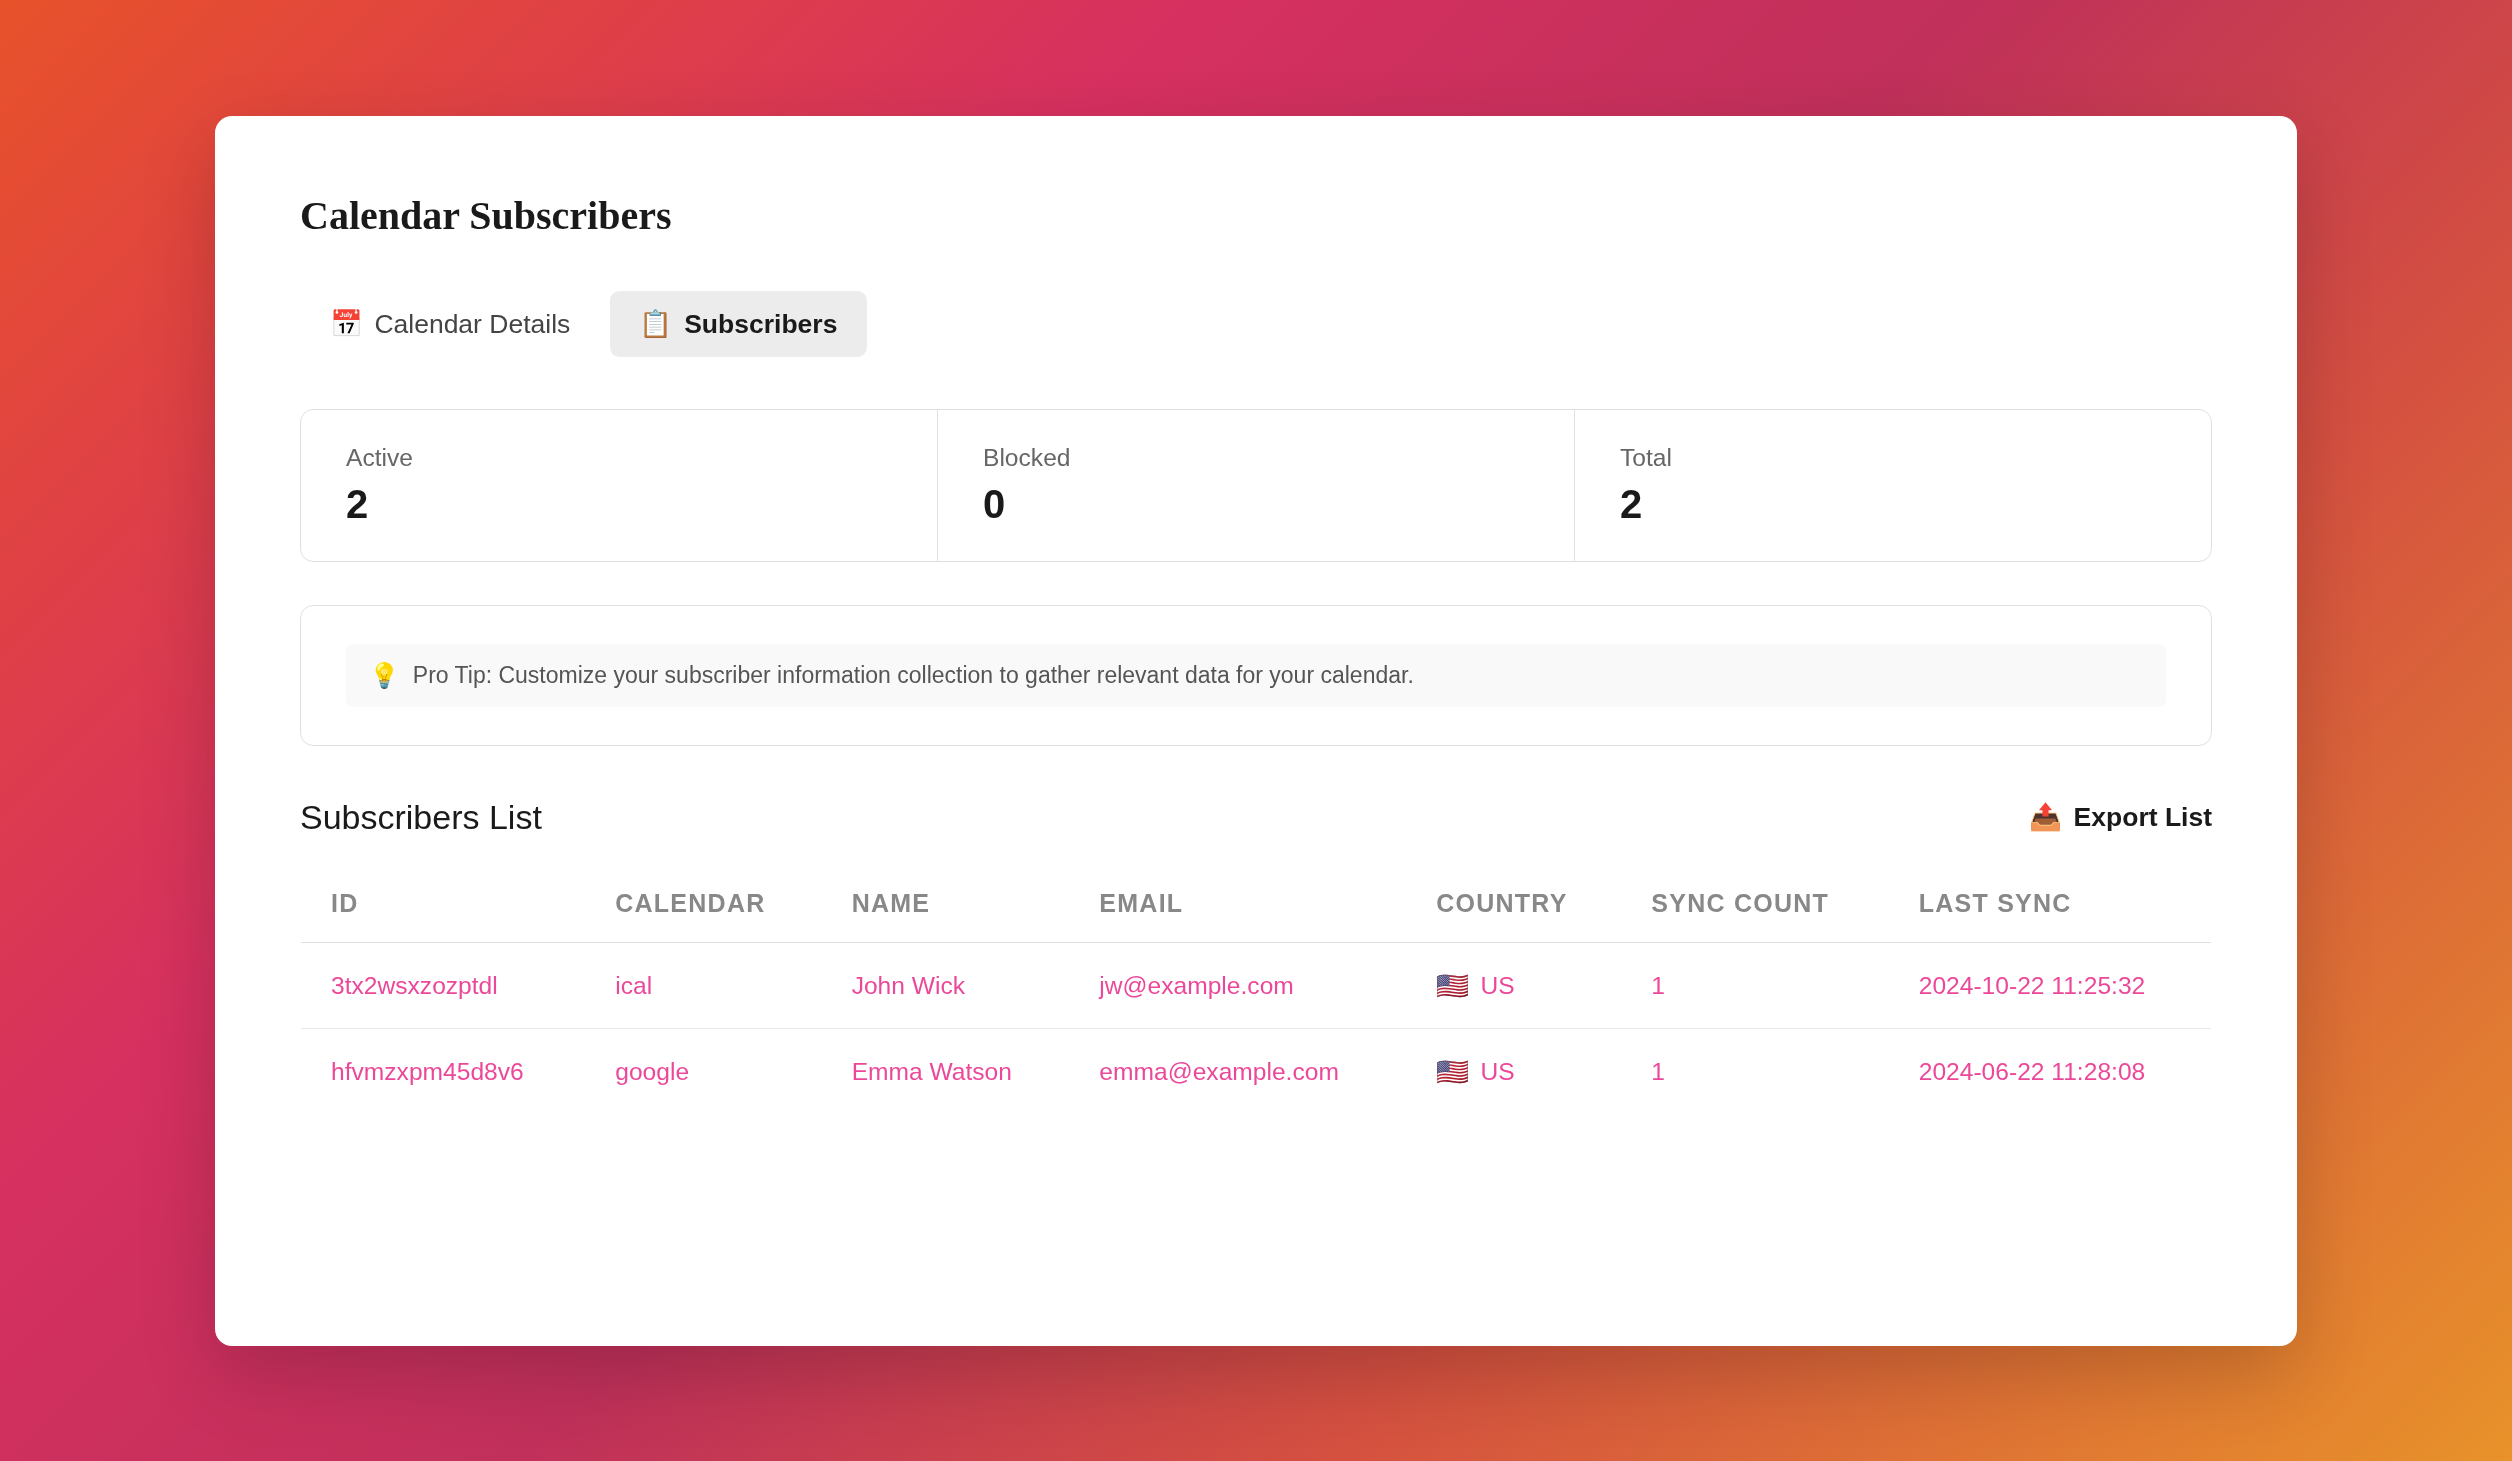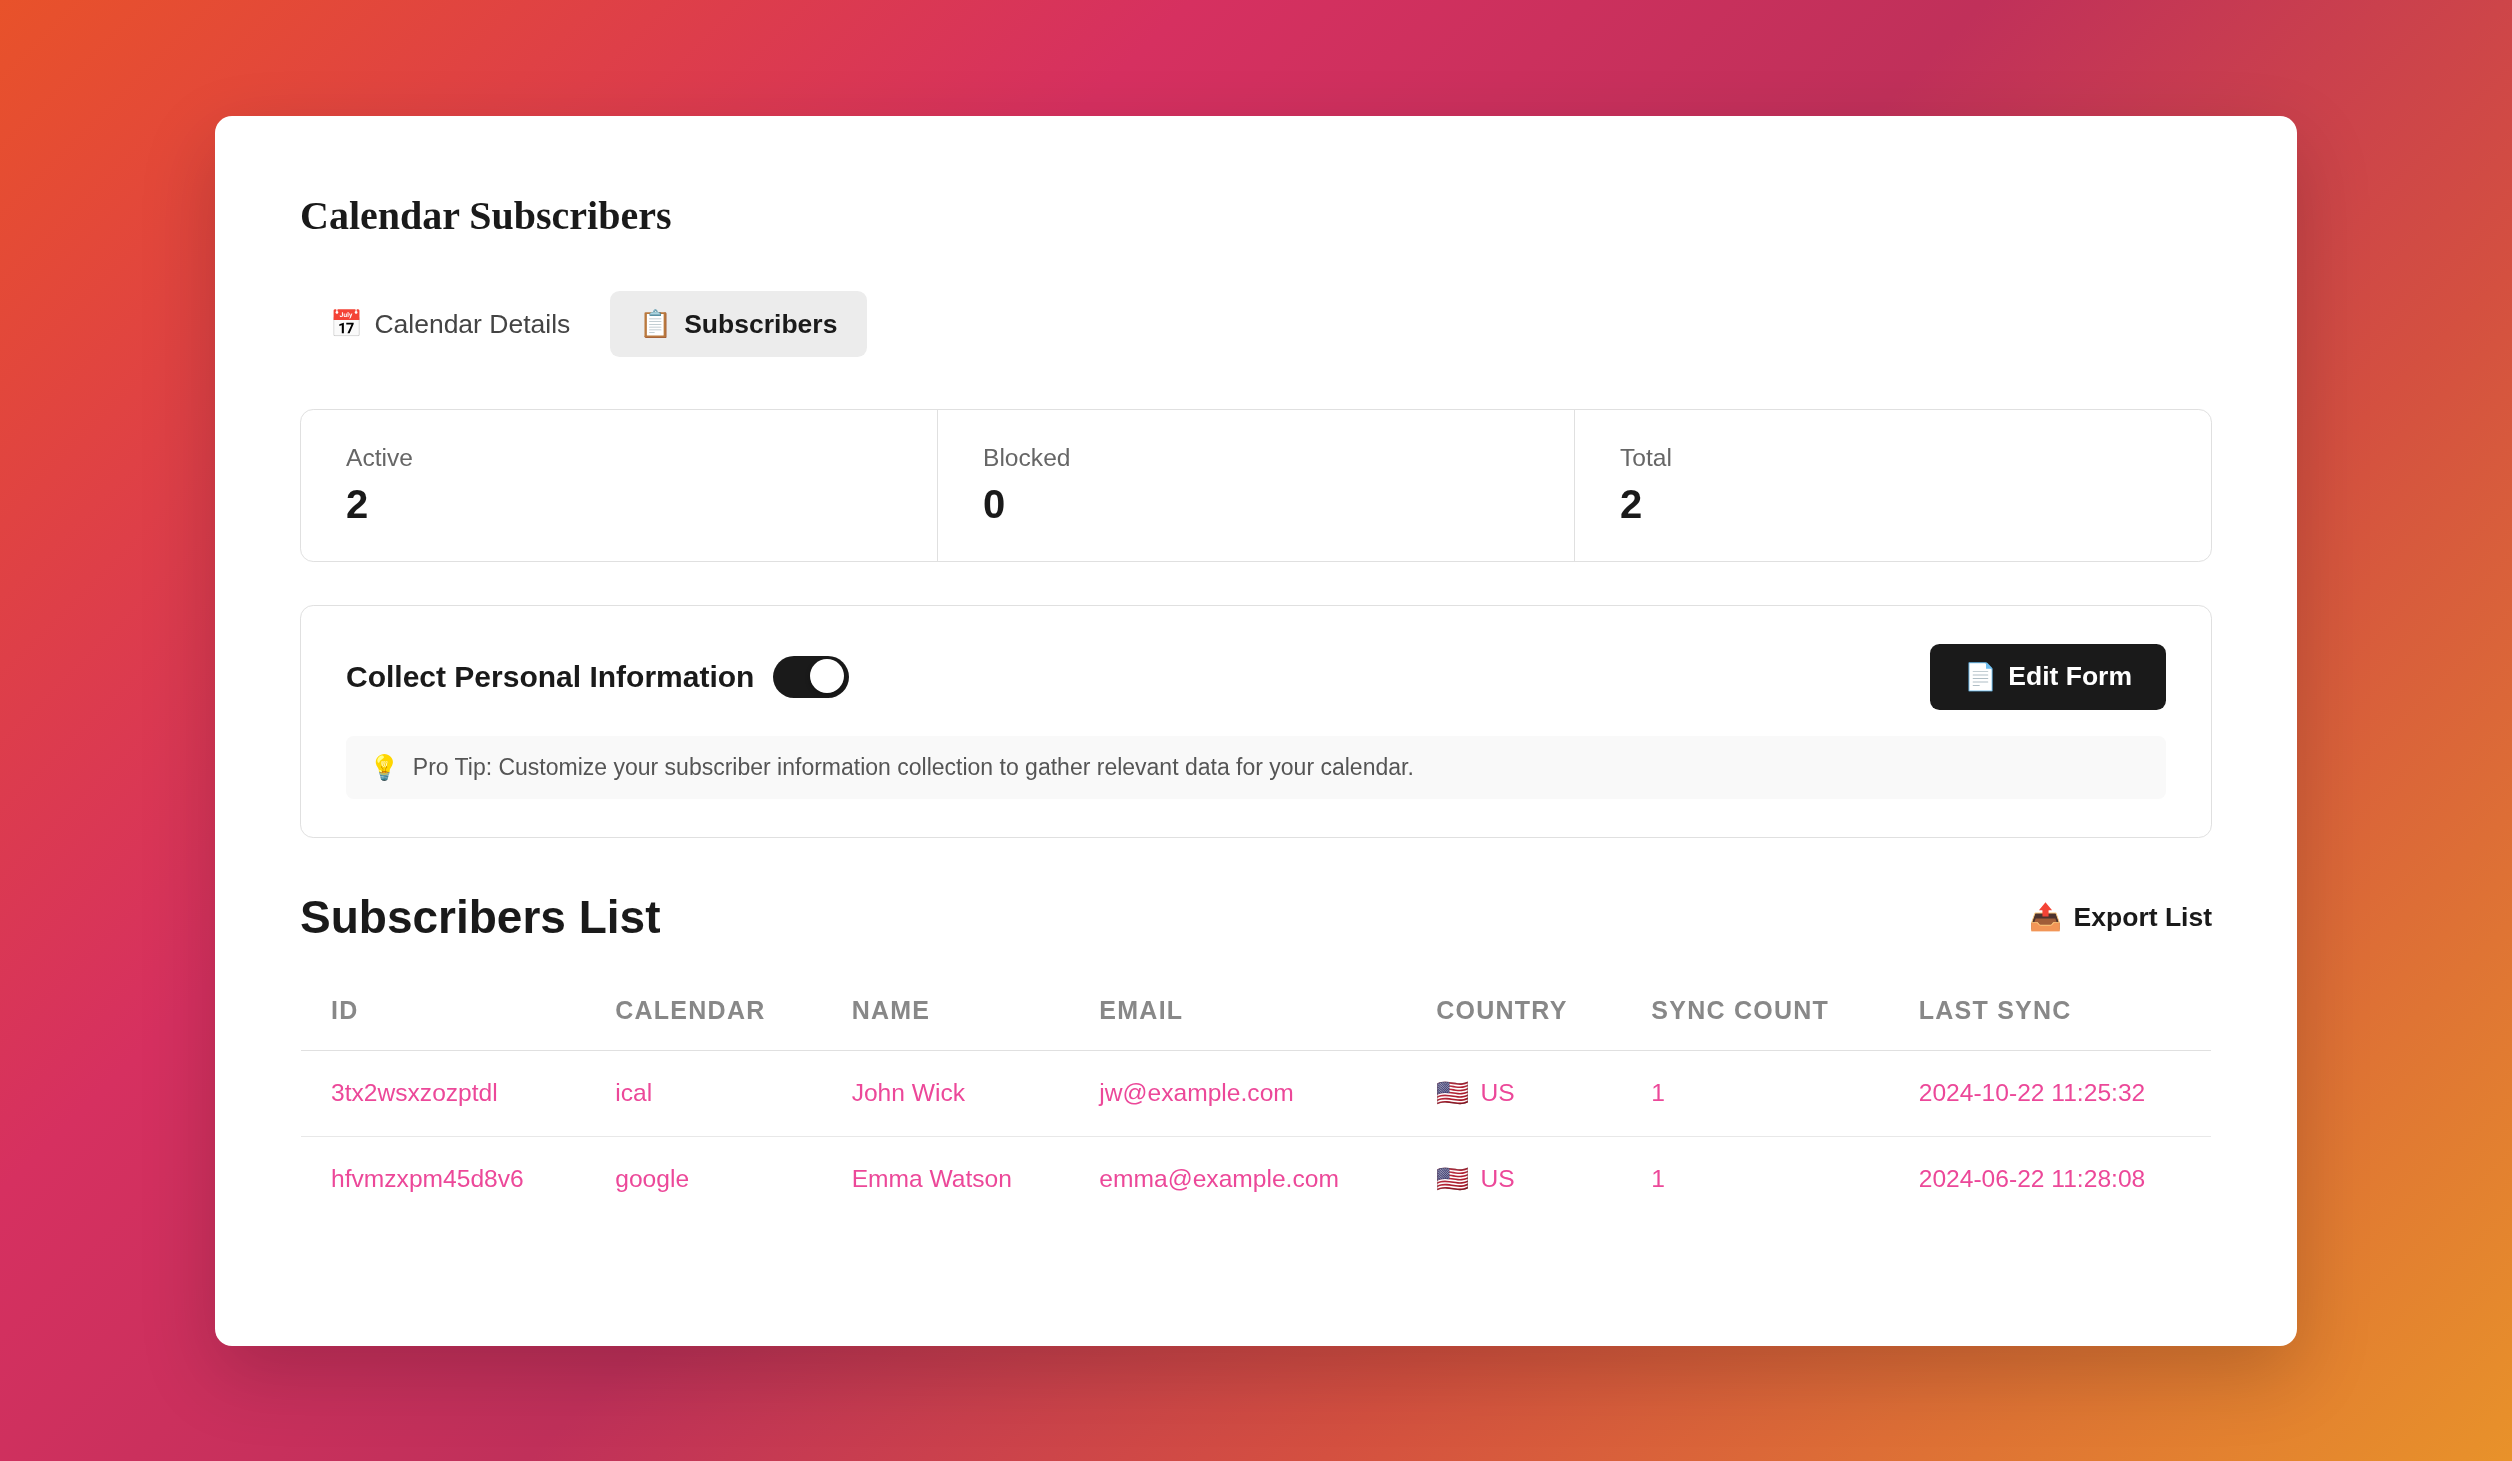--- a/index.html
+++ b/index.html
@@ -173,22 +173,22 @@
     .subscribers-section {}
 
     .subscribers-header {
       display: flex;
       align-items: center;
       justify-content: space-between;
       margin-bottom: 26.5px;
     }
 
     .subscribers-title {
-      font-size: 46px;
-      font-weight: 700;
+      font-size: 34px;
+      font-weight: 400;
       color: #1a1a1a;
     }
 
     .export-btn {
       display: flex;
       align-items: center;
       gap: 11.4px;
       font-size: 26.5px;
       font-weight: 600;
       color: #1a1a1a;
@@ -264,30 +264,20 @@
       <div class="stat-label">Blocked</div>
       <div class="stat-value">0</div>
     </div>
     <div class="stat-item">
       <div class="stat-label">Total</div>
       <div class="stat-value">2</div>
     </div>
   </div>
 
   <div class="collect-card">
-    <div class="collect-header">
-      <div class="toggle-wrapper">
-        <span class="collect-title">Collect Personal Information</span>
-        <div class="toggle"></div>
-      </div>
-      <button class="edit-form-btn">
-        <span>📄</span>
-        <span>Edit Form</span>
-      </button>
-    </div>
     <div class="pro-tip">
       <span class="pro-tip-icon">💡</span>
       <span>Pro Tip: Customize your subscriber information collection to gather relevant data for your calendar.</span>
     </div>
   </div>
 
   <div class="subscribers-section">
     <div class="subscribers-header">
       <h2 class="subscribers-title">Subscribers List</h2>
       <button class="export-btn">

